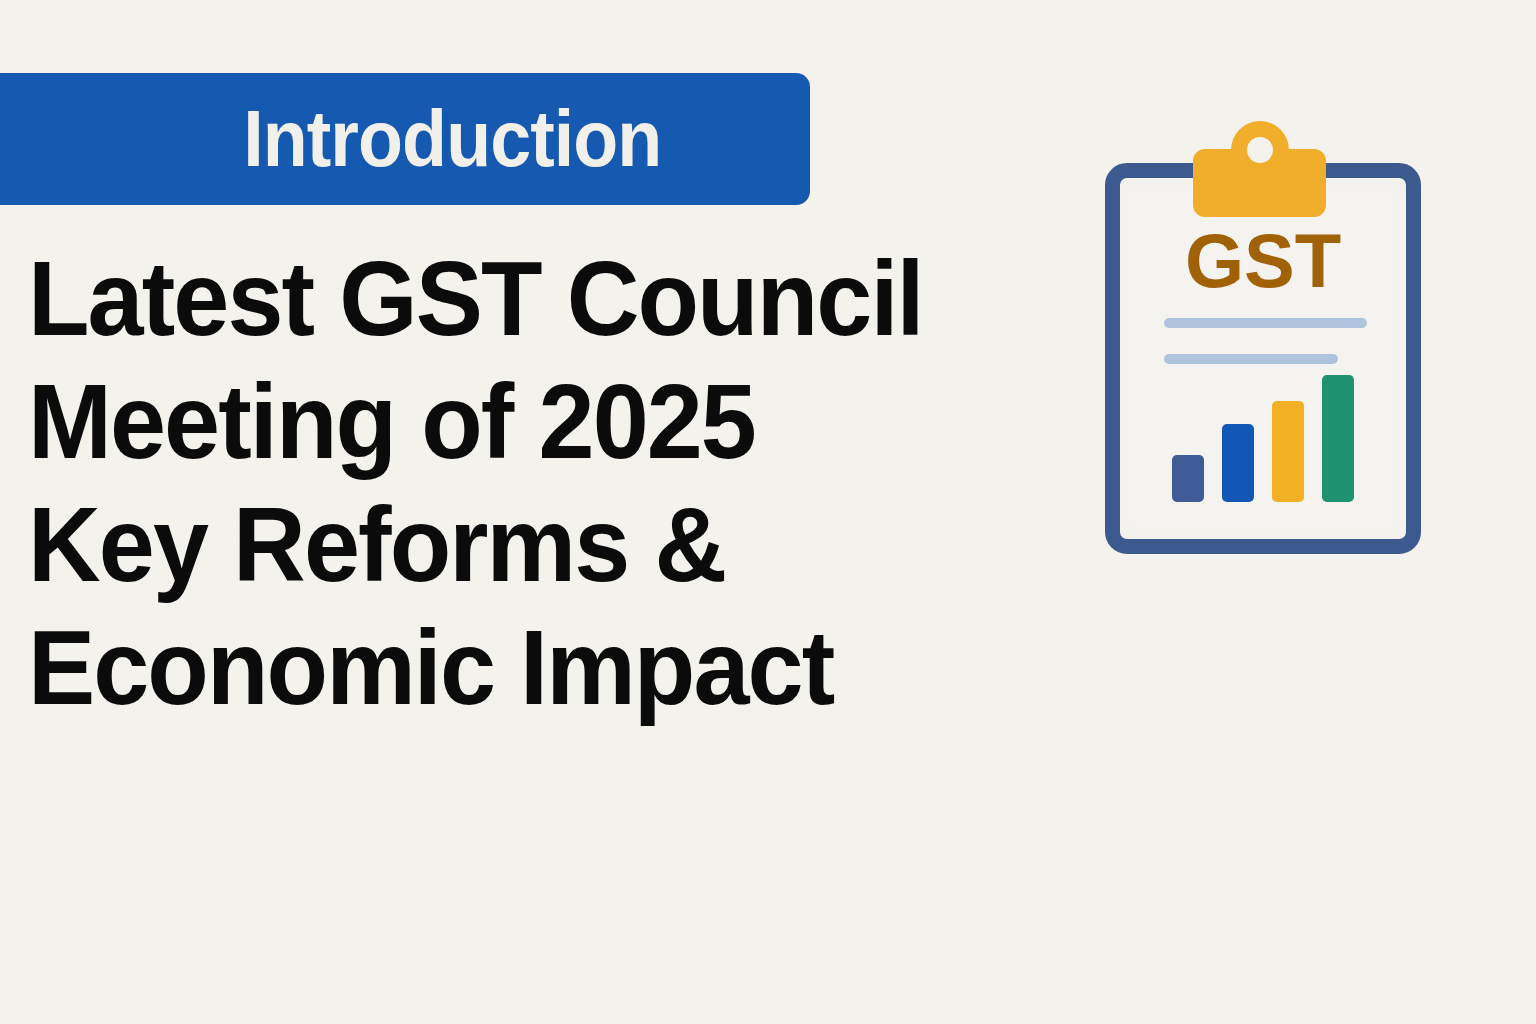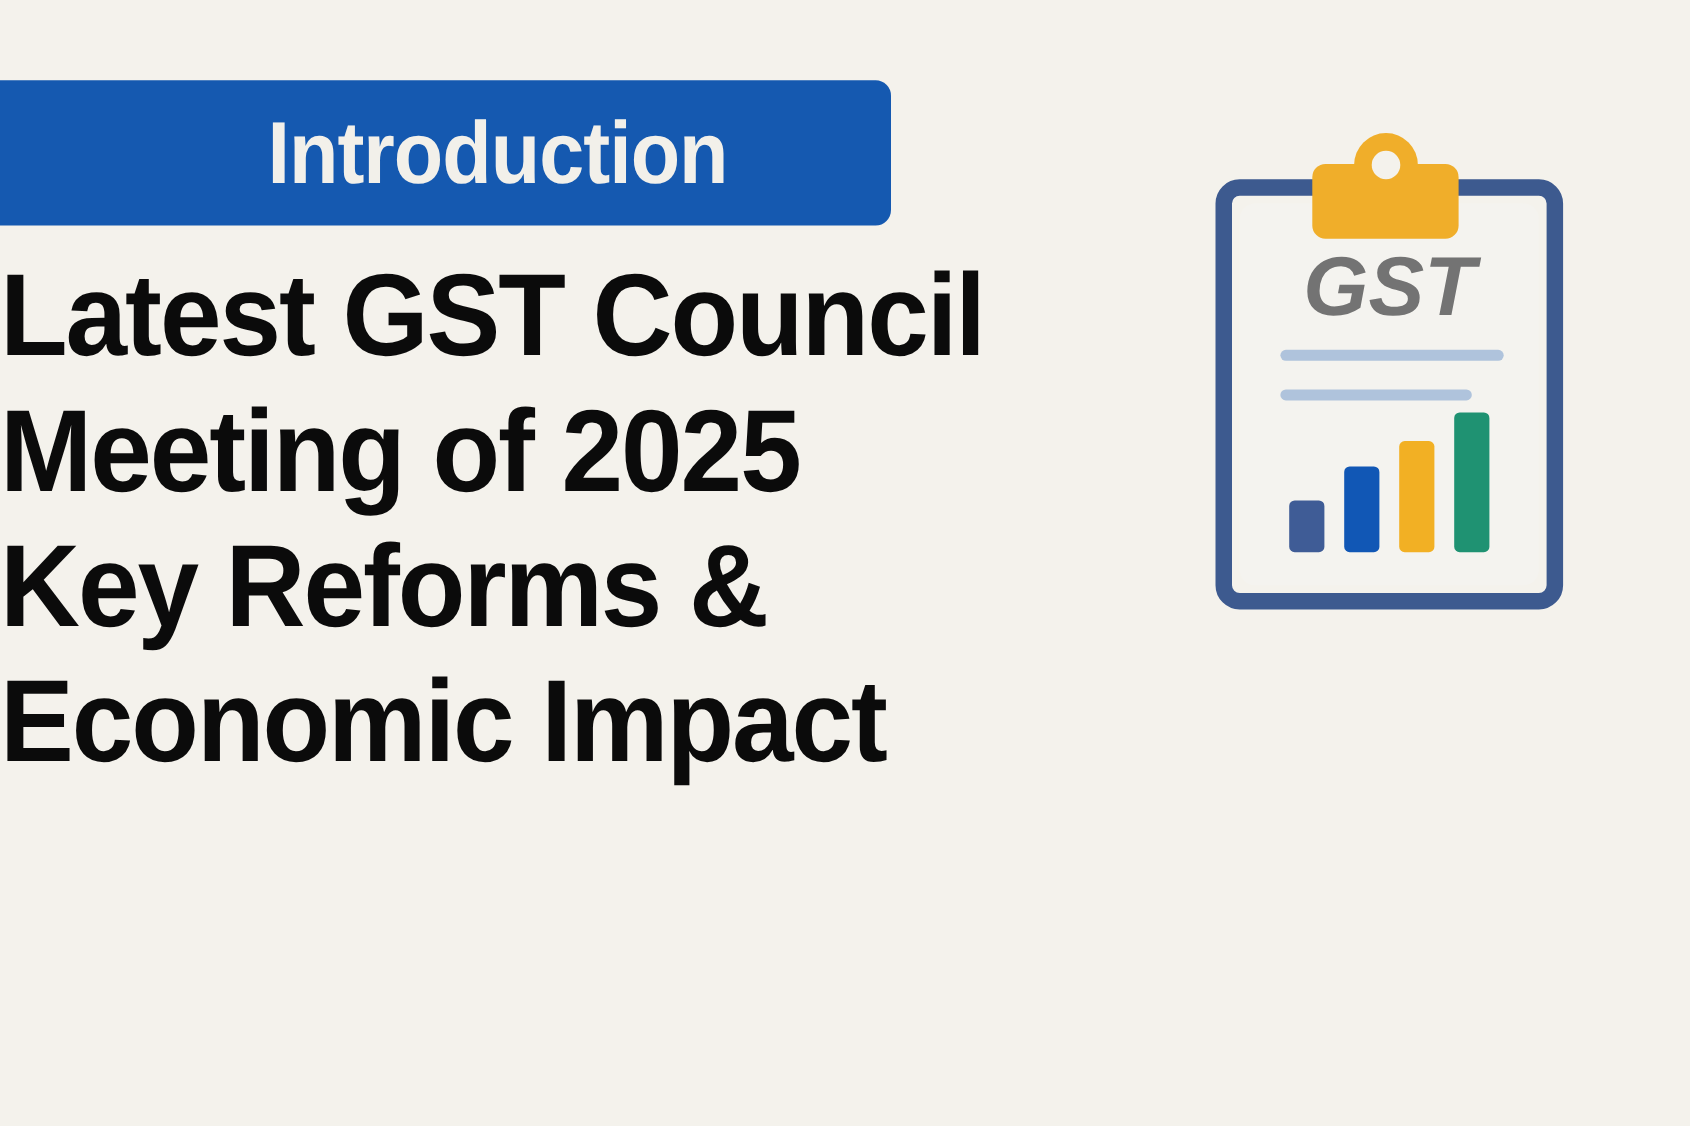--- a/index.html
+++ b/index.html
@@ -44,22 +44,23 @@
     line-height: 1;
     transform: scaleX(0.92);
     transform-origin: center;
     white-space: nowrap;
   }
 
   
   .headline {
     position: absolute;
     left: 0px;
-    top: 226px;
+    top: 237px;
     width: 1040px;
+    padding-left: 28px;
   }
   .headline-line {
     color: #0b0b0b;
     font-size: 106px;
     font-weight: 700;
     line-height: 123px;
     letter-spacing: -2px;
     white-space: nowrap;
     transform: scaleX(0.95);
     transform-origin: left center;
@@ -195,21 +196,21 @@
     <div class="headline-line">Economic Impact</div>
   </div>
 
 
   <div class="clipboard">
 
     <div class="board" style="border-color: rgb(61, 90, 143);"></div>
 
     <div class="paper" style="background: rgb(244, 243, 239);"></div>
 
-    <div class="gst-text" style="color: #737373; font-style: italic;">GST</div>
+    <div class="gst-text" style="color: #a16207;">GST</div>
 
     <div class="rule rule-1" style="background: rgb(175, 195, 220);"></div>
     <div class="rule rule-2" style="background: rgb(175, 195, 220);"></div>
 
     <div class="bars">
       <div class="bar bar-1" style="background: rgb(63, 92, 150);"></div>
       <div class="bar bar-2" style="background: rgb(17, 87, 181);"></div>
       <div class="bar bar-3" style="background: rgb(242, 176, 36);"></div>
       <div class="bar bar-4" style="background: rgb(31, 146, 114);"></div>
     </div>

